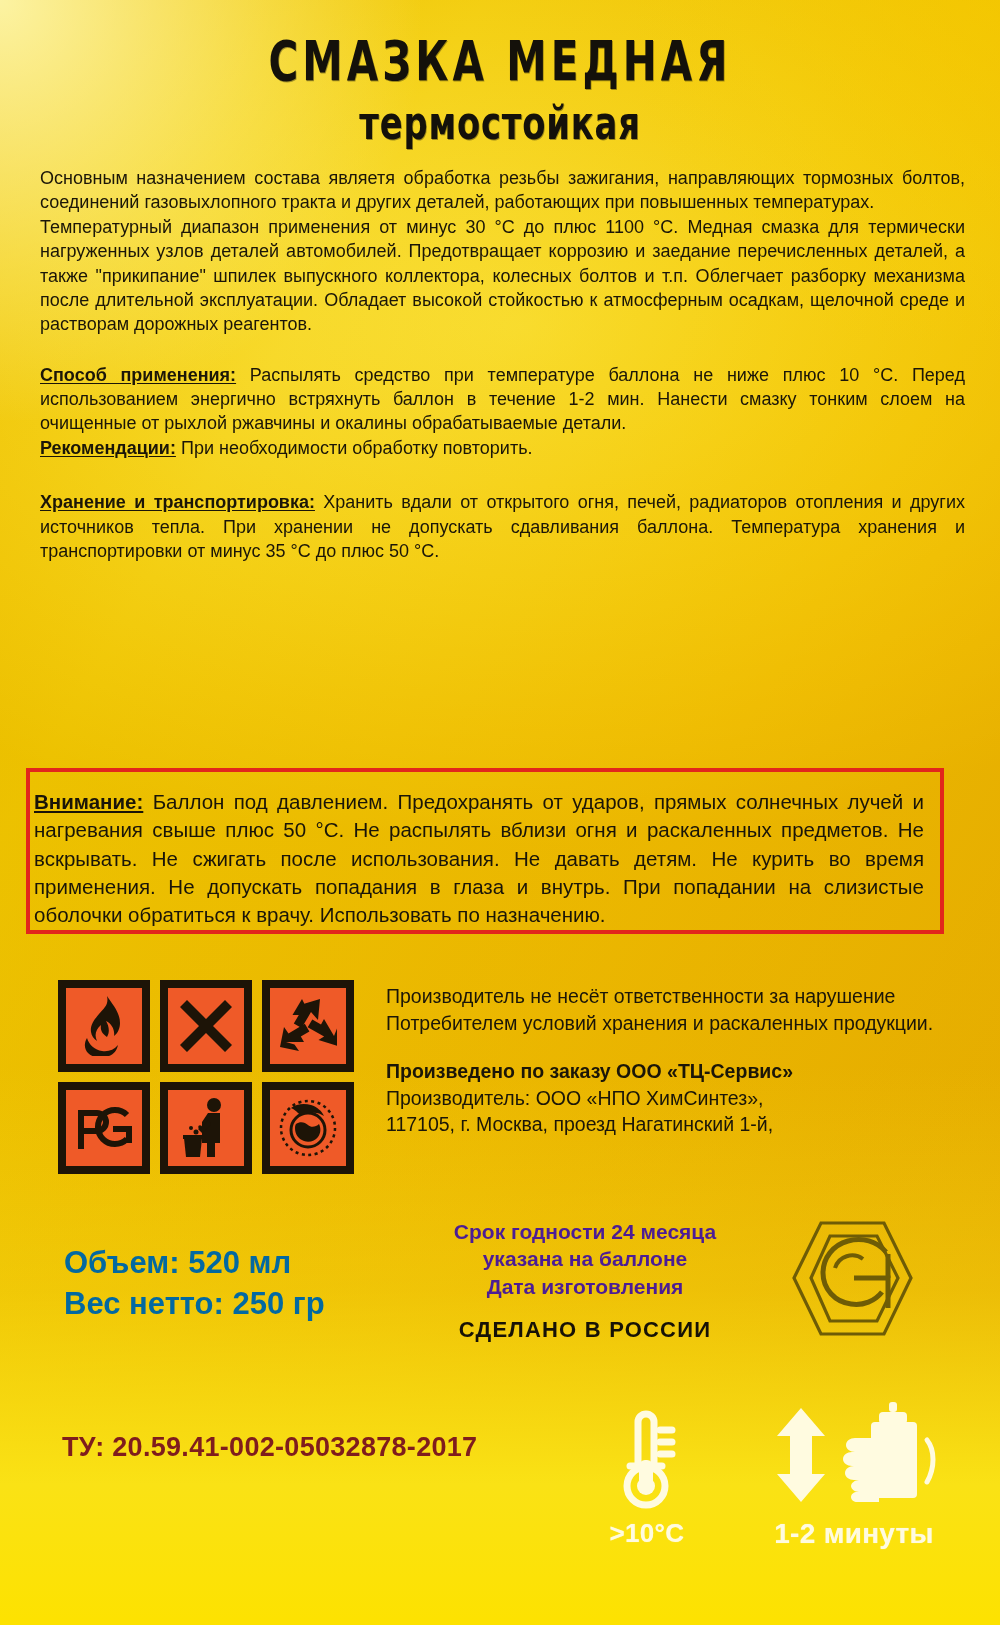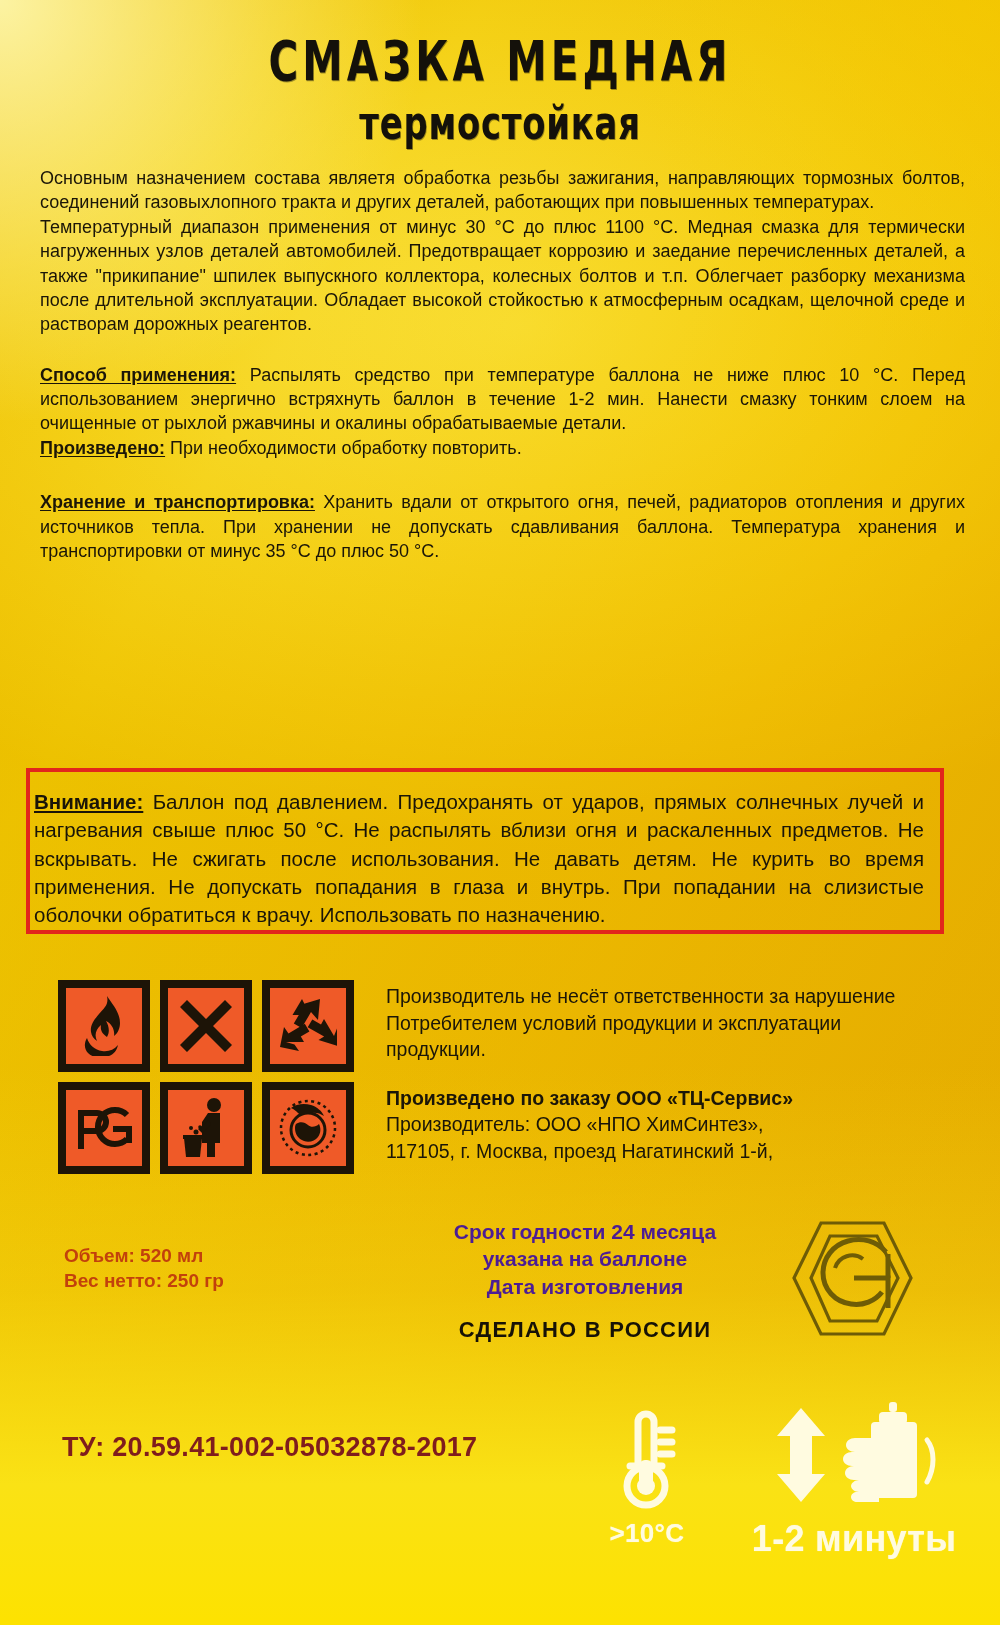--- a/index.html
+++ b/index.html
@@ -156,24 +156,24 @@
     font-weight: 500;
   }
   .manu-block .strong { font-weight: 700; }
   .manu-spacer { height: 22px; }
 
   
   .volume-block {
     position: absolute;
     left: 64px;
     top: 1243px;
-    font-size: 19px;
+    font-size: 31px;
     font-weight: 700;
     line-height: 1.32;
-    color: #c2410c;
+    color: #0369a1;
   }
   .expiry-block {
     position: absolute;
     left: 430px;
     top: 1218px;
     width: 310px;
     text-align: center;
     font-size: 21px;
     font-weight: 700;
     line-height: 1.3;
@@ -232,21 +232,21 @@
     text-align: center;
   }
   .icon-caption {
     color: #fffbe0;
     font-weight: 700;
     font-size: 26px;
     letter-spacing: 0.3px;
     margin-top: 2px;
     text-shadow: 0 0 1px rgba(255,255,255,0.6);
   }
-  .icon-caption.wide { font-size: 36px; }
+  .icon-caption.wide { font-size: 28px; }
 </style>
 </head>
 <body>
 
 <div class="label">
   <div class="sheen-tl"></div>
   <div class="sheen-tr"></div>
   <div class="sheen-bottom"></div>
 </div>
 
@@ -260,21 +260,21 @@
   <div class="body-text">
 
     <p class="para">Основным назначением состава являетя обработка резьбы зажигания, направляющих тормозных болтов, соединений газовыхлопного тракта и других деталей, работающих при повышенных температурах.</p>
 
     <p class="para">Температурный диапазон применения от минус 30 °C до плюс 1100 °C. Медная смазка для термически нагруженных узлов деталей автомобилей. Предотвращает коррозию и заедание перечисленных деталей, а также "прикипание" шпилек выпускного коллектора, колесных болтов и т.п. Облегчает разборку механизма после длительной эксплуатации. Обладает высокой стойкостью к атмосферным осадкам, щелочной среде и растворам дорожных реагентов.</p>
 
     <div class="gap-md"></div>
 
     <p class="para"><span class="hdr">Способ применения:</span><span> Распылять средство при температуре баллона не ниже плюс 10 °C. Перед использованием энергично встряхнуть баллон в течение 1-2 мин. Нанести смазку тонким слоем на очищенные от рыхлой ржавчины и  окалины обрабатываемые детали.</span></p>
 
-    <p class="para nojust"><span class="hdr">Произведено:</span><span> При необходимости обработку повторить.</span></p>
+    <p class="para nojust"><span class="hdr">Рекомендации:</span><span> При необходимости обработку повторить.</span></p>
 
     <div class="gap-lg"></div>
 
     <p class="para"><span class="hdr">Хранение и транспортировка:</span><span>  Хранить вдали от открытого огня, печей, радиаторов отопления и других источников тепла. При хранении  не допускать сдавливания баллона. Температура хранения и транспортировки от  минус 35 °C до плюс 50 °C.</span></p>
 
     <div class="gap-lg"></div>
 
   </div>
 
   <div class="warning-box">
@@ -347,21 +347,21 @@
           <circle cx="29" cy="29" r="27" fill="none" stroke="#1d1407" stroke-width="2.5" stroke-dasharray="3 3.5"></circle>
           <circle cx="29" cy="31" r="17" fill="none" stroke="#1d1407" stroke-width="3"></circle>
           <path fill="#1d1407" d="M17 25c4-3 9-2 12 1 3 3 8 2 11-1 2 4 2 9-1 13-3 4-9 6-14 4-6-2-9-7-9-13 0-2 .4-3 1-4z"></path>
           <path fill="#1d1407" d="M12 9c5-4 13-5 20-3 6 2 11 6 13 11-4-3-9-4-14-3-5 1-9 3-12 0-2-2-4-4-7-5z"></path>
         </svg>
       </span>
     </div>
   </div>
 
   <div class="manu-block">
-    <p>Производитель не несёт ответственности за нарушение Потребителем  условий продукции и эксплуатации продукции.</p>
+    <p>Производитель не несёт ответственности за нарушение Потребителем  условий хранения и раскаленных продукции.</p>
     <div class="manu-spacer"></div>
     <p class="strong">Произведено по заказу ООО «ТЦ-Сервис»</p>
     <p>Производитель: ООО «НПО ХимСинтез»,</p>
     <p>117105, г. Москва, проезд Нагатинский 1-й,</p>
   </div>
 
   <div class="volume-block">
     <div>Объем: 520 мл</div>
     <div>Вес нетто: 250 гр</div>
   </div>

